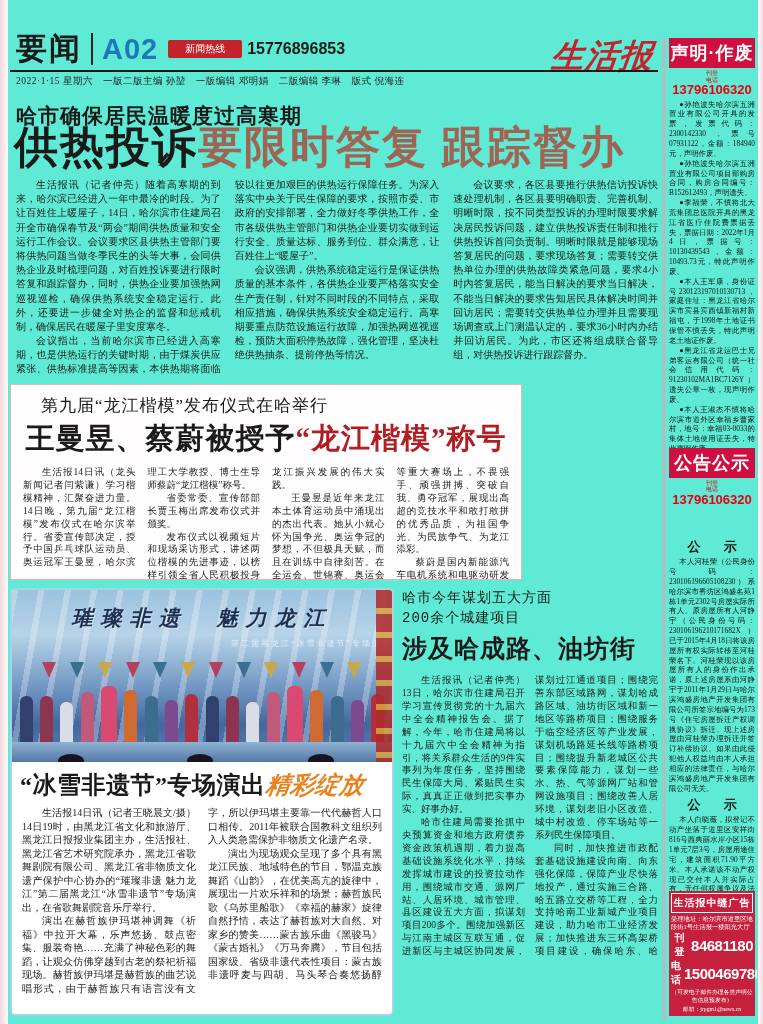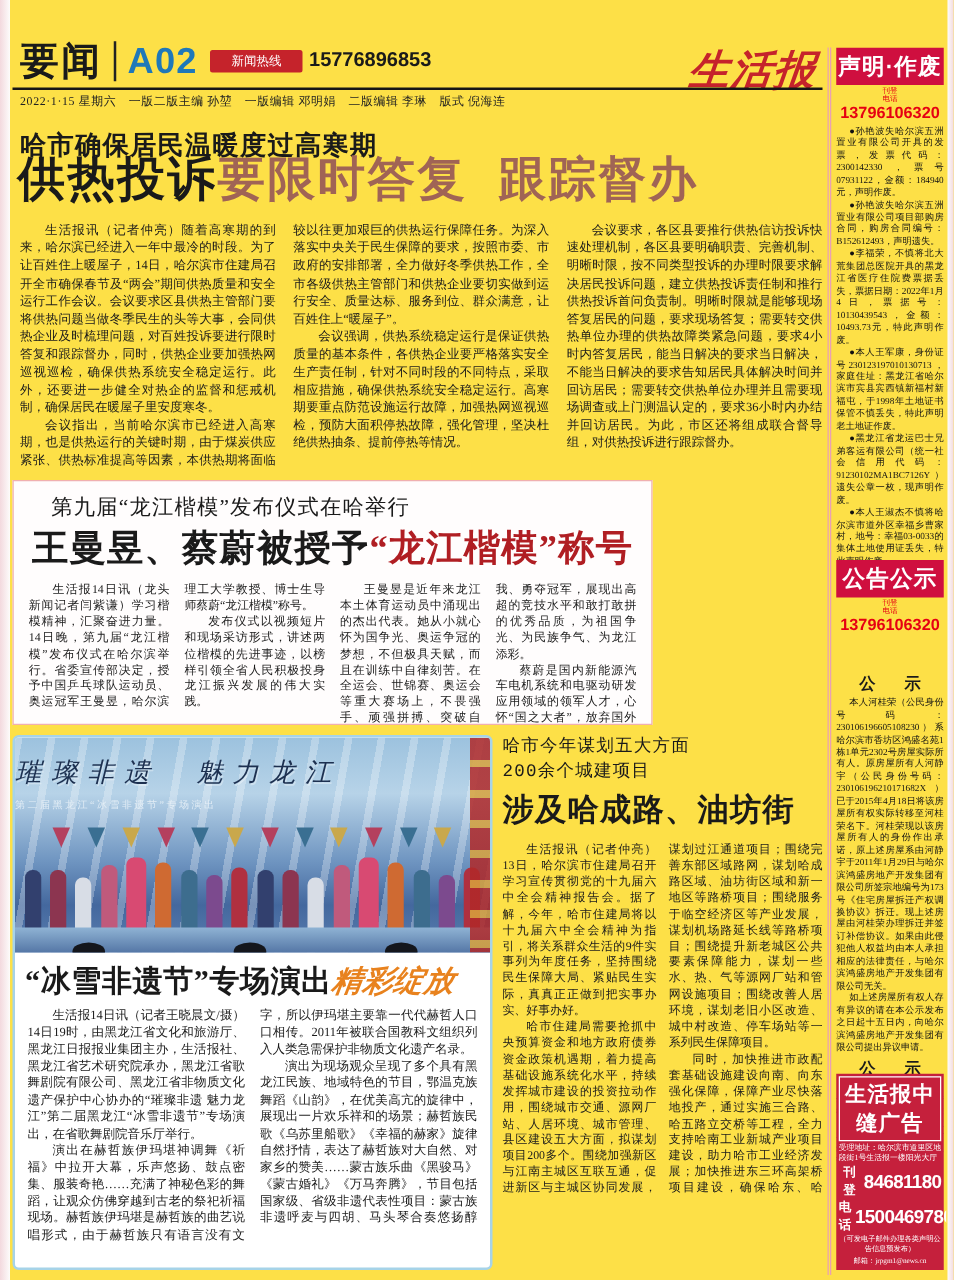--- a/index.html
+++ b/index.html
@@ -1,16 +1,16 @@
 <!DOCTYPE html>
 <html lang="zh"><head>
 <meta charset="utf-8">
 <style>
   html,body{margin:0;padding:0;background:#e9e4e2;}
-  #page{position:relative;width:763px;height:1024px;background:#fde047;overflow:hidden;
+  #page{position:relative;width:763px;height:1024px;background:#5eead4;overflow:hidden;
         font-family:"Liberation Serif","DejaVu Serif",serif;color:#1a1a1a;}
   .edge-left{position:absolute;left:0;top:0;width:8px;height:100%;
              background:linear-gradient(90deg,#f3d9de,#fdfcfb);}
   .edge-right{position:absolute;right:0;top:0;width:5px;height:100%;
               background:linear-gradient(270deg,#f3d9de,#fdfcfb);}
 
   
   .hdr{position:absolute;left:16px;top:28px;height:42px;display:flex;align-items:center;}
   .sec{font-size:31px;font-weight:900;letter-spacing:2px;}
   .hdr-sep{width:2px;height:32px;background:#222;margin:0 9px;}
@@ -19,22 +19,22 @@
   .hotline-badge{background:#c5232b;color:#fff;font-size:10px;padding:2px 17px;border-radius:2px;
           font-family:"Liberation Sans","DejaVu Sans",sans-serif;margin-right:5px;}
   .hotline-phone{font-family:"Liberation Sans","DejaVu Sans",sans-serif;font-weight:bold;font-size:16px;}
   .masthead{position:absolute;right:110px;top:34px;font-size:33px;font-weight:900;color:#c5232b;
             font-style:italic;letter-spacing:1px;transform:skewX(-6deg);}
   .toprule{position:absolute;left:10px;top:70px;width:648px;height:2px;background:#161616;}
   .dateline{position:absolute;left:16px;top:75px;font-size:9.5px;letter-spacing:.5px;color:#222;}
 
   
   .a1-kicker{position:absolute;left:16px;top:102px;font-size:21px;font-weight:600;letter-spacing:1px;}
-  .a1-headline{position:absolute;left:14px;top:118px;font-size:38px;font-weight:900;letter-spacing:2px;
-               font-family:Liberation Mono, monospace;white-space:nowrap;}
+  .a1-headline{position:absolute;left:14px;top:118px;font-size:44px;font-weight:900;letter-spacing:2px;
+               font-family:Liberation Serif, serif;white-space:nowrap;}
   .a1-headline .red{color:#a06455;}
   .a1-body{position:absolute;left:16px;top:178px;width:642px;height:200px;overflow:hidden;
            column-count:3;column-gap:14px;font-size:10px;line-height:1.42;text-align:justify;}
   .a1-body p,.a2-body p,.a3-body p,.a4-body p{margin:0;text-indent:2em;}
 
   
   .a2{position:absolute;left:10px;top:384px;width:512px;height:196px;border:1px solid #f0b0b0;
       background:#fffdfd;box-sizing:border-box;}
   .a2-kicker{margin:9px 0 0 30px;font-size:17px;letter-spacing:1px;}
   .a2-headline{text-align:center;font-size:29px;font-weight:900;letter-spacing:1px;margin-top:2px;}
@@ -42,23 +42,23 @@
   .a2-body{margin:7px 12px 0;height:118px;overflow:hidden;column-count:4;column-gap:12px;
            font-size:9.5px;line-height:1.36;text-align:justify;}
 
   
   .a3{position:absolute;left:10px;top:588px;width:384px;height:428px;border:2px solid #a6d3e8;
       border-radius:5px;background:#fff;box-sizing:border-box;overflow:hidden;}
   .photo{position:relative;width:100%;height:172px;overflow:hidden;
          background:linear-gradient(180deg,#9cc2de 0%,#b7d3e8 26%,#6e94c0 58%,#44689e 78%,#5b7fb0 100%);}
   .rays{position:absolute;inset:0;background:repeating-linear-gradient(100deg,
         rgba(255,255,255,.28) 0 6px,rgba(255,255,255,0) 6px 26px);}
-  .photo-title{position:absolute;top:14px;width:100%;text-align:left;font-size:21px;font-weight:400;
+  .photo-title{position:absolute;top:14px;width:100%;text-align:center;font-size:21px;font-weight:700;
         color:#1d3050;letter-spacing:8px;font-style:italic;text-shadow:1px 1px 0 rgba(255,255,255,.35);}
-  .photo-sub{position:absolute;top:48px;width:100%;text-align:left;font-size:8px;color:#e8f1f8;
+  .photo-sub{position:absolute;top:48px;width:100%;text-align:right;font-size:8px;color:#e8f1f8;
         letter-spacing:2px;opacity:.9;}
   .flags{position:absolute;top:72px;left:8%;width:84%;display:flex;justify-content:space-between;}
   .flag{width:0;height:0;border-left:7px solid transparent;border-right:7px solid transparent;}
   .flag:nth-child(3n+1){border-top:16px solid #b4405e;}
   .flag:nth-child(3n+2){border-top:16px solid #3a6f92;}
   .flag:nth-child(3n){border-top:16px solid #c9a84c;}
   .performers{position:absolute;bottom:18px;left:2%;width:96%;display:flex;align-items:flex-end;
               justify-content:space-between;}
   .perf{width:13px;height:48px;border-radius:6px 6px 2px 2px;}
   .perf:nth-child(9n+1){background:#32406e;}
@@ -98,21 +98,21 @@
             font-family:"Liberation Sans","DejaVu Sans",sans-serif;margin:1px 0 2px;}
   .sb-phone .lbl{display:inline-block;width:13px;font-size:6px;line-height:1.05;vertical-align:middle;
             font-weight:400;}
   .sb-text{font-size:7.4px;line-height:1.33;text-align:justify;color:#111;}
   .sb-text p{margin:0;text-indent:1.4em;}
   .sb-ads{max-height:348px;overflow:hidden;}
   .gs-title{text-align:center;font-size:13px;font-weight:bold;letter-spacing:10px;margin:3px 0 1px;text-indent:10px;}
   .gs-wrap{height:394px;overflow:hidden;margin-top:28px;}
   .sb-footer{position:absolute;bottom:4px;left:4px;right:2px;background:#c5203c;color:#fff;
              padding:2px 2px 3px;text-align:center;}
-  .sb-banner{border:1px solid #fff;font-size:17px;font-weight:900;letter-spacing:1px;padding:2px 0;
+  .sb-banner{border:1px solid #fff;font-size:10px;font-weight:900;letter-spacing:1px;padding:2px 0;
              font-family:"Liberation Sans","DejaVu Sans",sans-serif;}
   .sb-addr{font-size:6.3px;line-height:1.3;margin-top:2px;text-align:left;}
   .sb-bigphone{display:flex;align-items:center;justify-content:flex-start;gap:3px;
                font-family:"Liberation Sans","DejaVu Sans",sans-serif;}
   .sb-bigphone .l{font-size:10px;font-weight:bold;}
   .sb-bigphone .n{font-size:15px;font-weight:900;letter-spacing:-.5px;}
   .sb-note{font-size:5.8px;line-height:1.25;margin-top:2px;}
 </style>
 </head>
 <body>
@@ -144,20 +144,21 @@
 
   </div>
 
   <div class="a2">
     <div class="a2-kicker">第九届“龙江楷模”发布仪式在哈举行</div>
     <div class="a2-headline">
       <span>王曼昱、蔡蔚被授予</span><span class="red">“龙江楷模”称号</span>
     </div>
     <div class="a2-body">
       <p>生活报14日讯（龙头新闻记者闫紫谦）学习楷模精神，汇聚奋进力量。14日晚，第九届“龙江楷模”发布仪式在哈尔滨举行。省委宣传部决定，授予中国乒乓球队运动员、奥运冠军王曼昱，哈尔滨理工大学教授、博士生导师蔡蔚“龙江楷模”称号。</p>
+      <p>省委常委、宣传部部长贾玉梅出席发布仪式并颁奖。</p>
       <p>发布仪式以视频短片和现场采访形式，讲述两位楷模的先进事迹，以榜样引领全省人民积极投身龙江振兴发展的伟大实践。</p>
       <p>王曼昱是近年来龙江本土体育运动员中涌现出的杰出代表。她从小就心怀为国争光、奥运争冠的梦想，不但极具天赋，而且在训练中自律刻苦。在全运会、世锦赛、奥运会等重大赛场上，不畏强手、顽强拼搏、突破自我、勇夺冠军，展现出高超的竞技水平和敢打敢拼的优秀品质，为祖国争光、为民族争气、为龙江添彩。</p>
       <p>蔡蔚是国内新能源汽车电机系统和电驱动研发应用领域的领军人才，心怀“国之大者”，放弃国外优渥条件，攻克新能源科研难题，为新能源汽车装上强劲中国“心脏”，为关键技术领域科研攻关和产业发展作出了重要贡献。他怀揣强国梦想、心系第二家乡，以科技创新打造“产学研用”基地，助力龙江振兴发展。</p>
     </div>
   </div>
 
   <div class="a3">
     <div class="photo">
       <div class="rays"></div>
       <div class="photo-title">璀璨非遗　魅力龙江</div>
@@ -244,21 +245,20 @@
 
     </div>
     <div class="sb-head">公告公示</div>
     <div class="sb-phone">
       <span class="lbl">刊登电话</span><span>13796106320</span>
     </div>
     <div class="gs-wrap">
       <div class="gs-title">公 示</div>
       <div class="sb-text">
         <p>本人河桂荣（公民身份号码：230106196605108230）系哈尔滨市香坊区鸿盛名苑1栋1单元2302号房屋实际所有人。原房屋所有人河静宇（公民身份号码：230106196210171682X）已于2015年4月18日将该房屋所有权实际转移至河桂荣名下。河桂荣现以该房屋所有人的身份作出承诺，原上述房屋系由河静宇于2011年1月29日与哈尔滨鸿盛房地产开发集团有限公司所签宗地编号为173号《住宅房屋拆迁产权调换协议》拆迁。现上述房屋由河桂荣办理拆迁并签订补偿协议。如果由此侵犯他人权益均由本人承担相应的法律责任，与哈尔滨鸿盛房地产开发集团有限公司无关。</p>
-        <p>如上述房屋所有权人存有异议的请在本公示发布之日起十五日内，向哈尔滨鸿盛房地产开发集团有限公司提出异议申请。</p>
       </div>
       <div class="gs-title">公 示</div>
       <div class="sb-text">
         <p>本人白晓薇，拟登记不动产坐落于道里区安祥街816号西典丽水岸小区15栋1单元7层3号，房屋用途住宅，建筑面积71.90平方米。本人承诺该不动产权现已交付本人并实际占有，无任何权属争议及法律纠纷，所提供申请材料均具有真实性、有效性、唯一性，不缺失、不可替代性。今后如需补缴相关税费将无条件缴纳，并自愿承担由此产生的一切相应后果和法律责任。现面向社会公示，如有异议，请自本公告之日起十五个工作日内将异议书面材料送达相关部门。逾期无人提出异议或异议不成立的，不动产登记机构将予以登记。</p>
 
       </div>
     </div>
     <div class="sb-footer">
       <div class="sb-banner">生活报中缝广告</div>
       <div class="sb-addr">受理地址：哈尔滨市道里区地段街1号生活报一楼阳光大厅</div>

